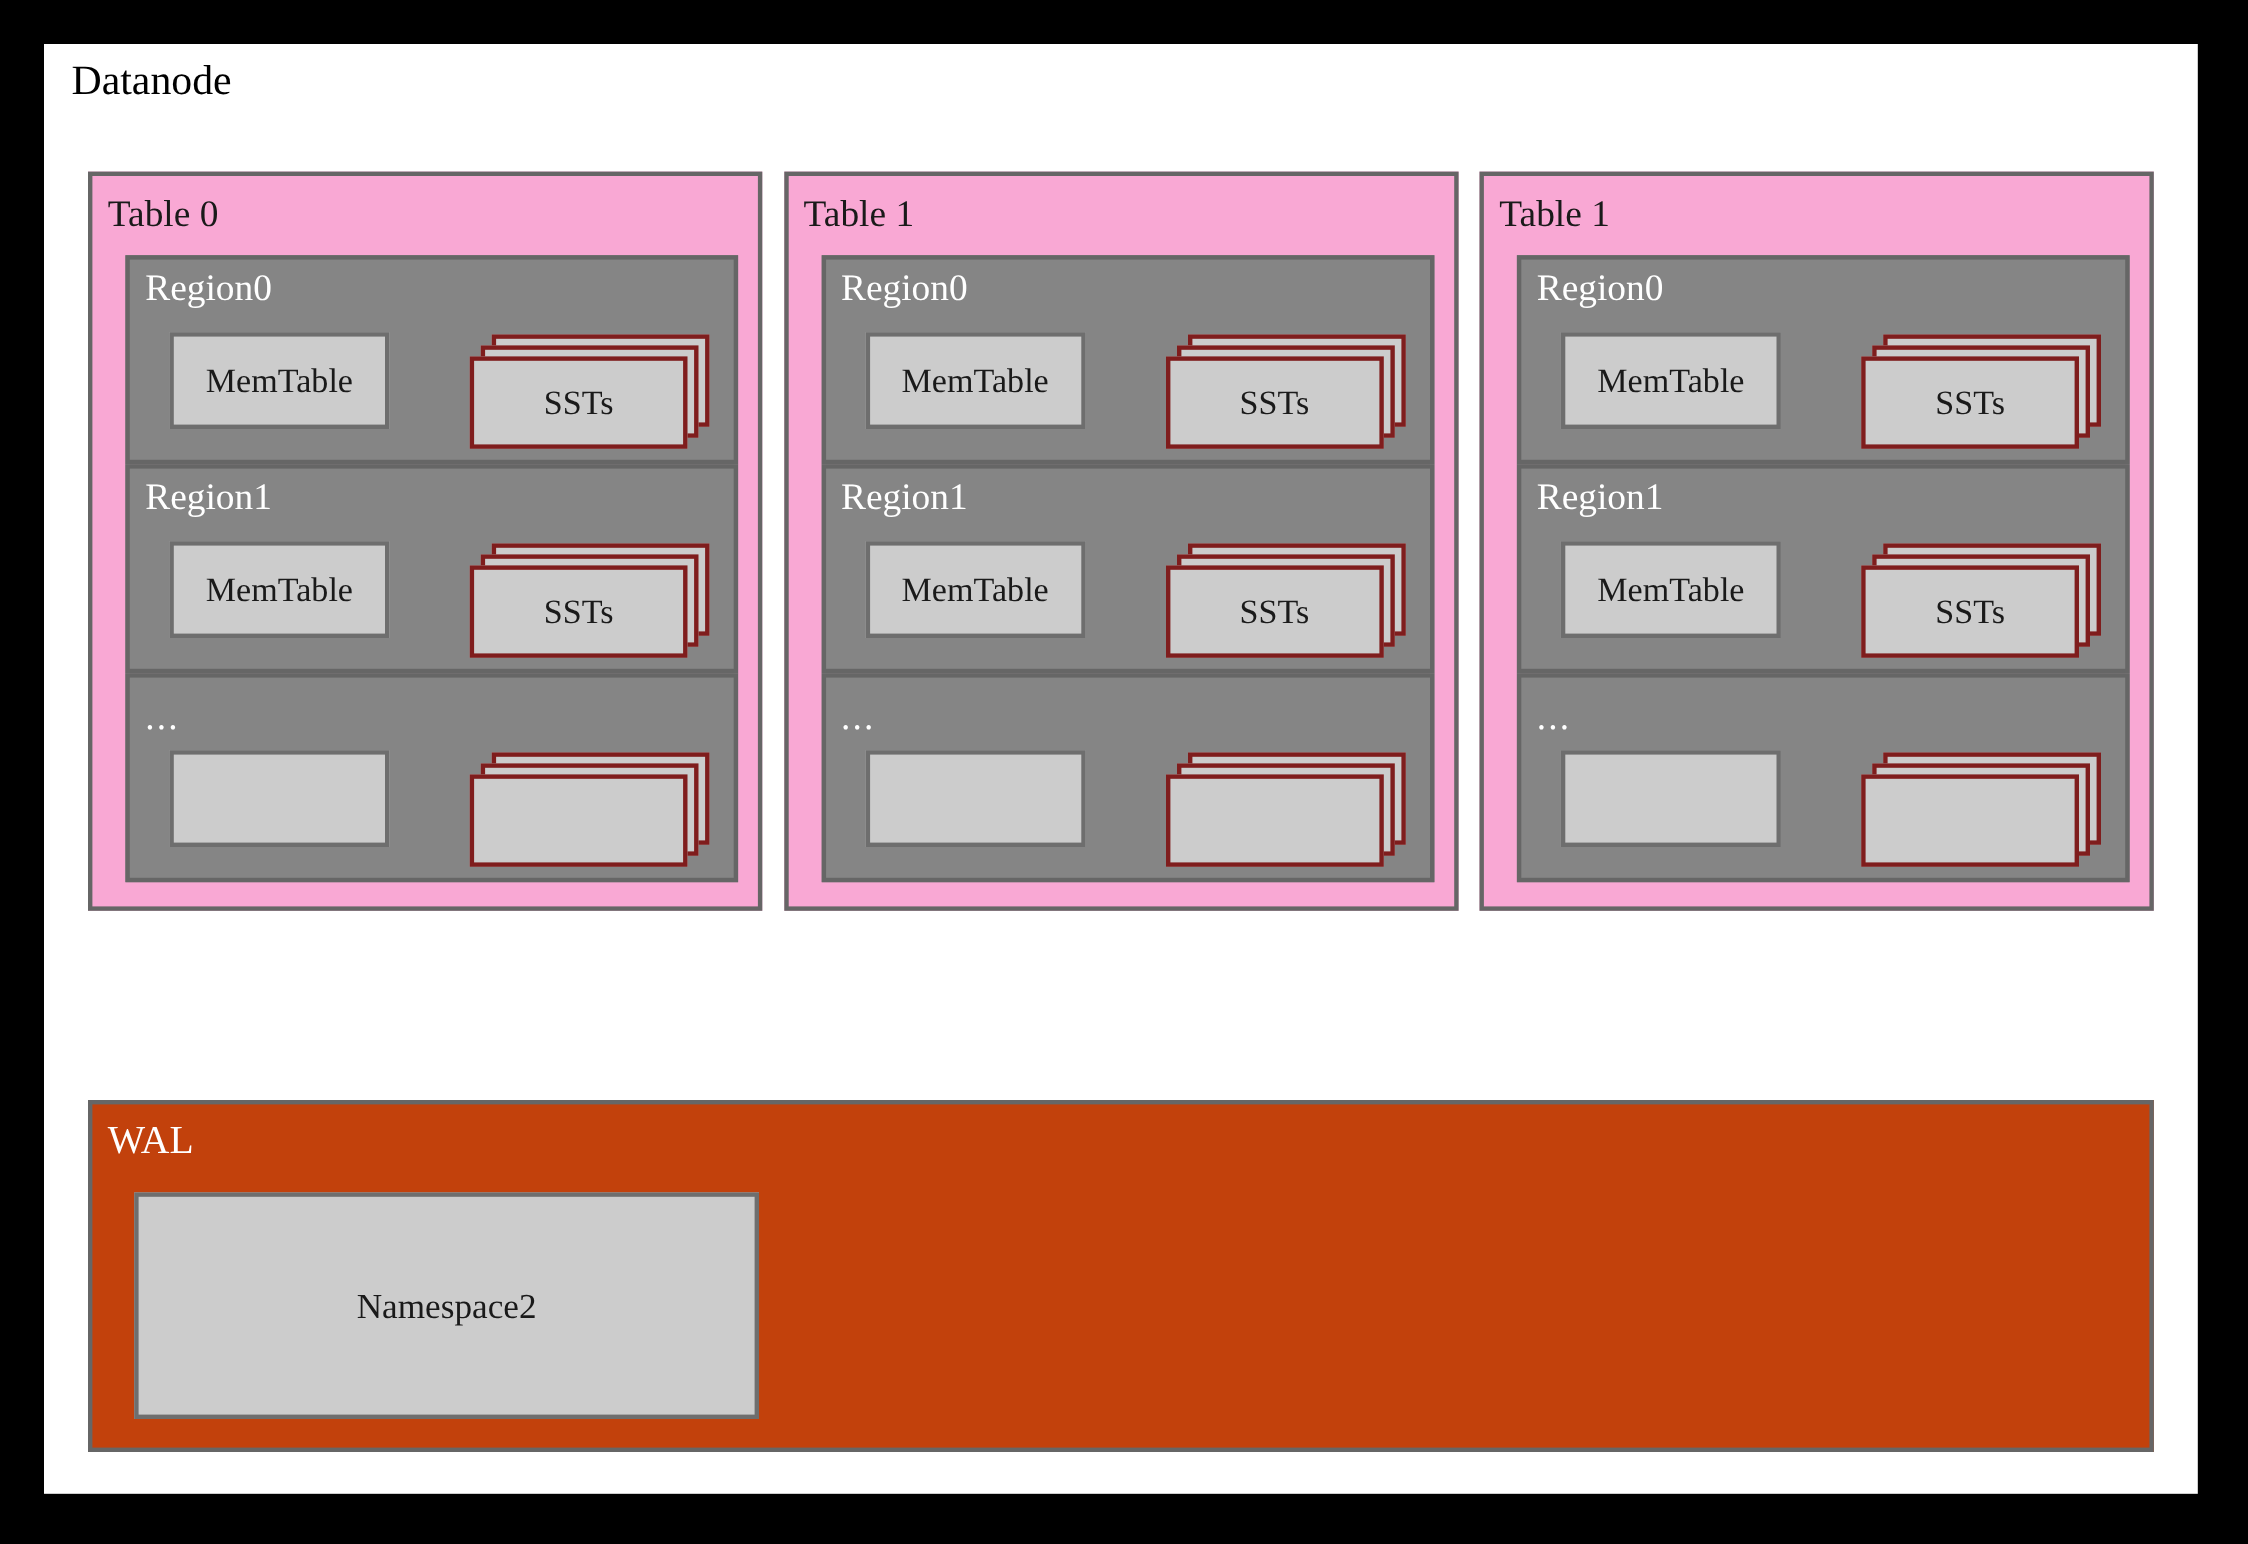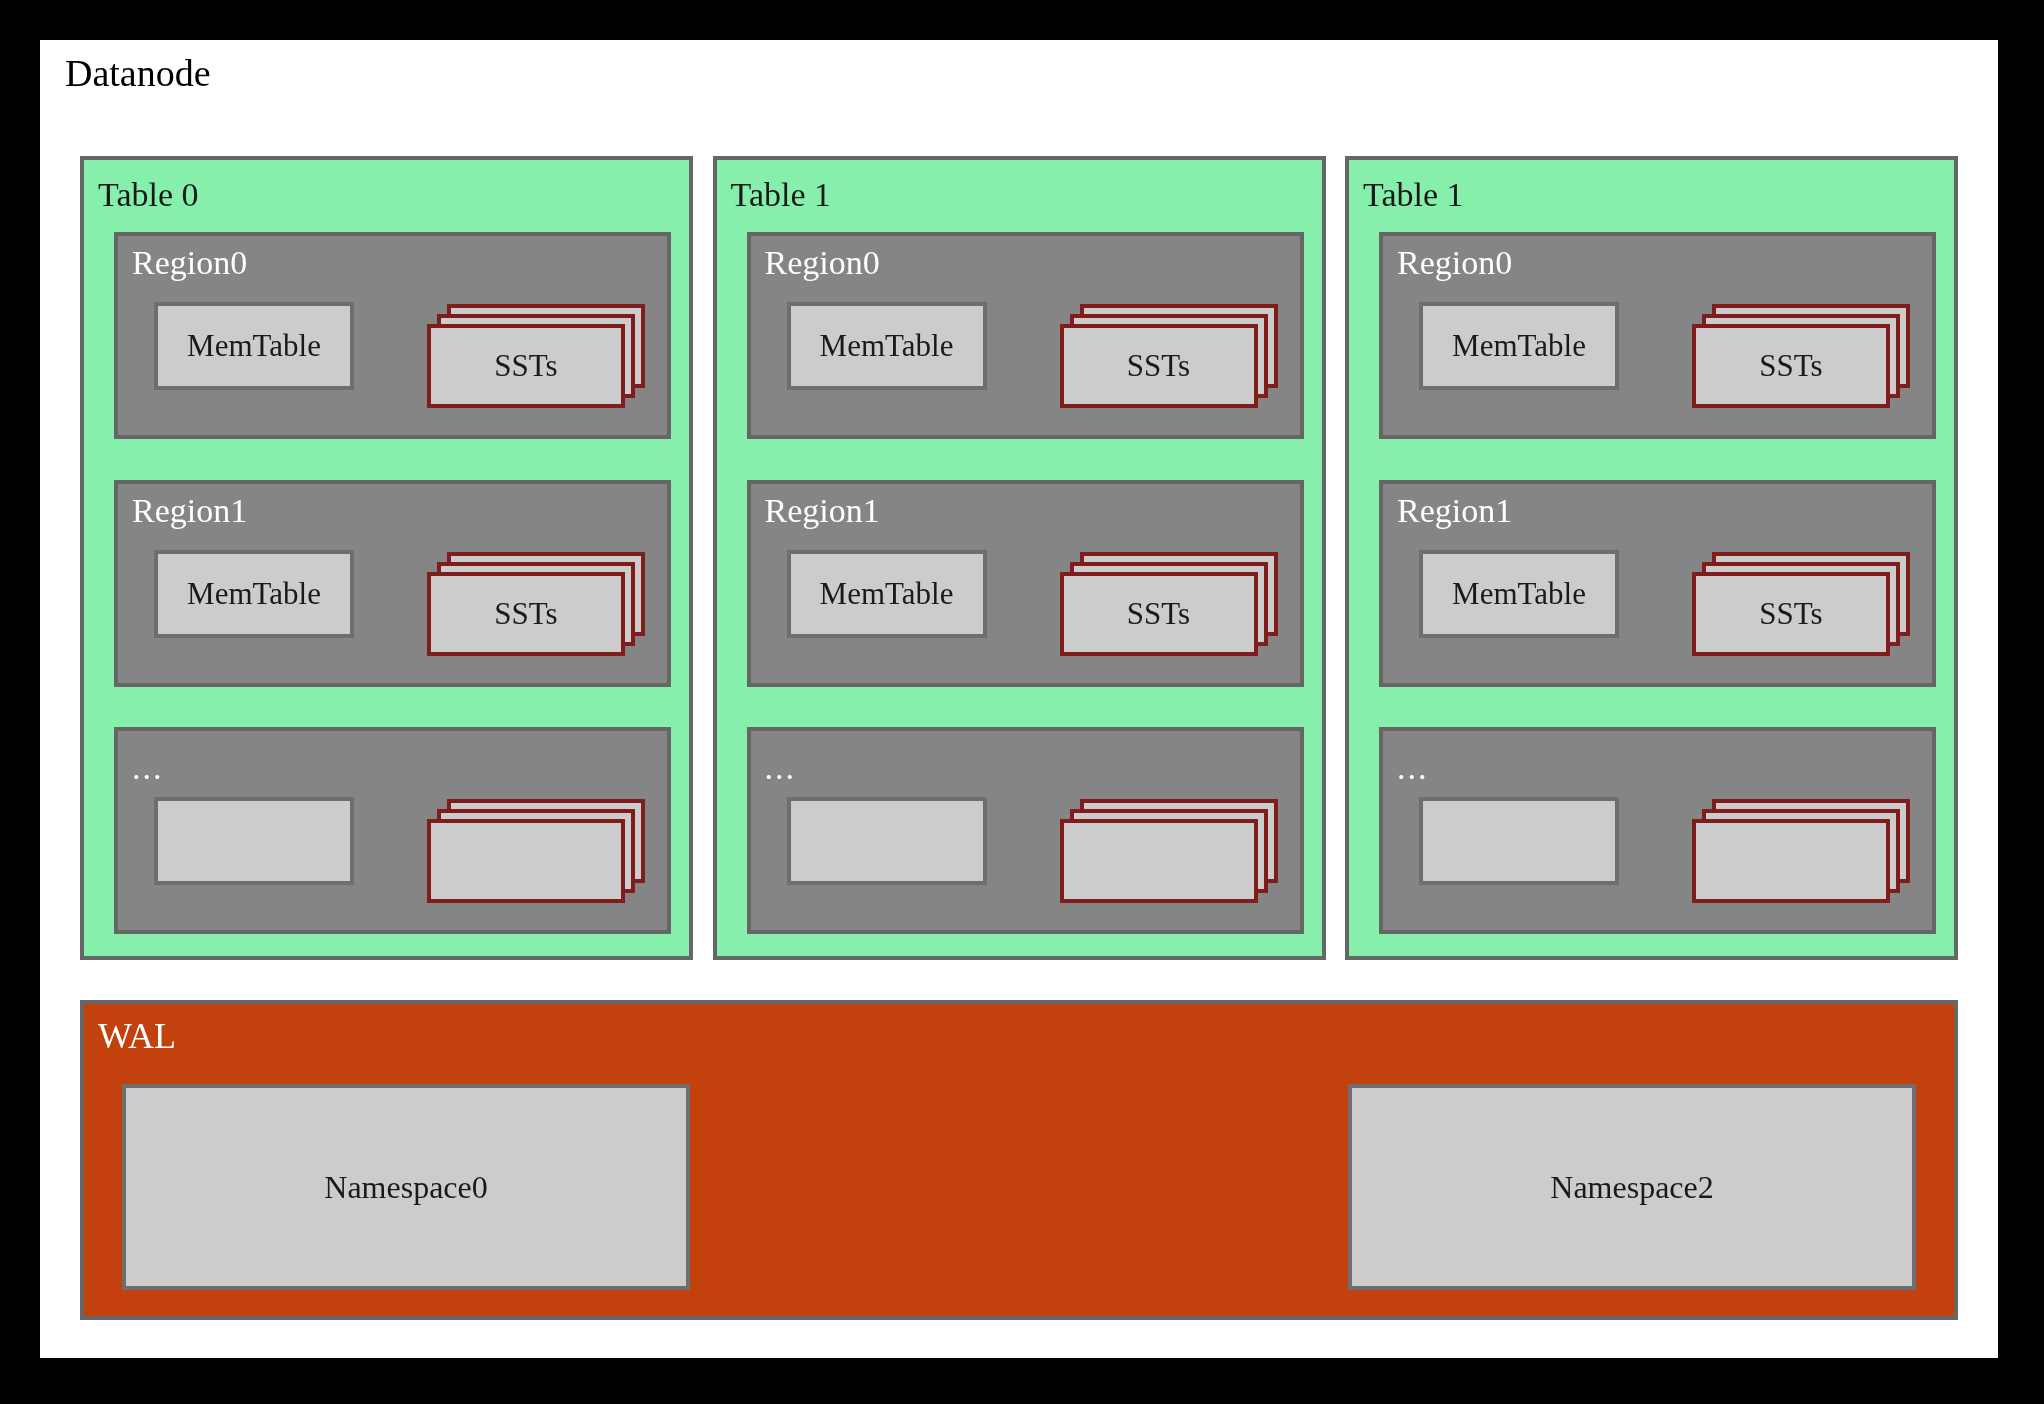--- a/index.html
+++ b/index.html
@@ -38,22 +38,22 @@
     left: 40px;
     top: 116px;
     width: 1878px;
     height: 804px;
     display: flex;
     justify-content: space-between;
   }
 
   .table-box {
     width: 613px;
-    height: 804px;
-    background: #86efac;
+    height: 672px;
+    background: #f9a8d4;
     border: 4px solid #666666;
     position: relative;
   }
 
   .table-label {
     position: absolute;
     left: 14px;
     top: 18px;
     font-size: 34px;
     line-height: 1;
@@ -329,18 +329,17 @@
         </div>
 
       </div>
     </div>
 
   </div>
 
   <div id="wal-box">
     <div id="wal-label">WAL</div>
     <div id="namespaces-row">
-      <div class="namespace-box">Namespace0</div>
       <div class="namespace-box">Namespace2</div>
     </div>
   </div>
 
 </div>
 
 </body></html>

